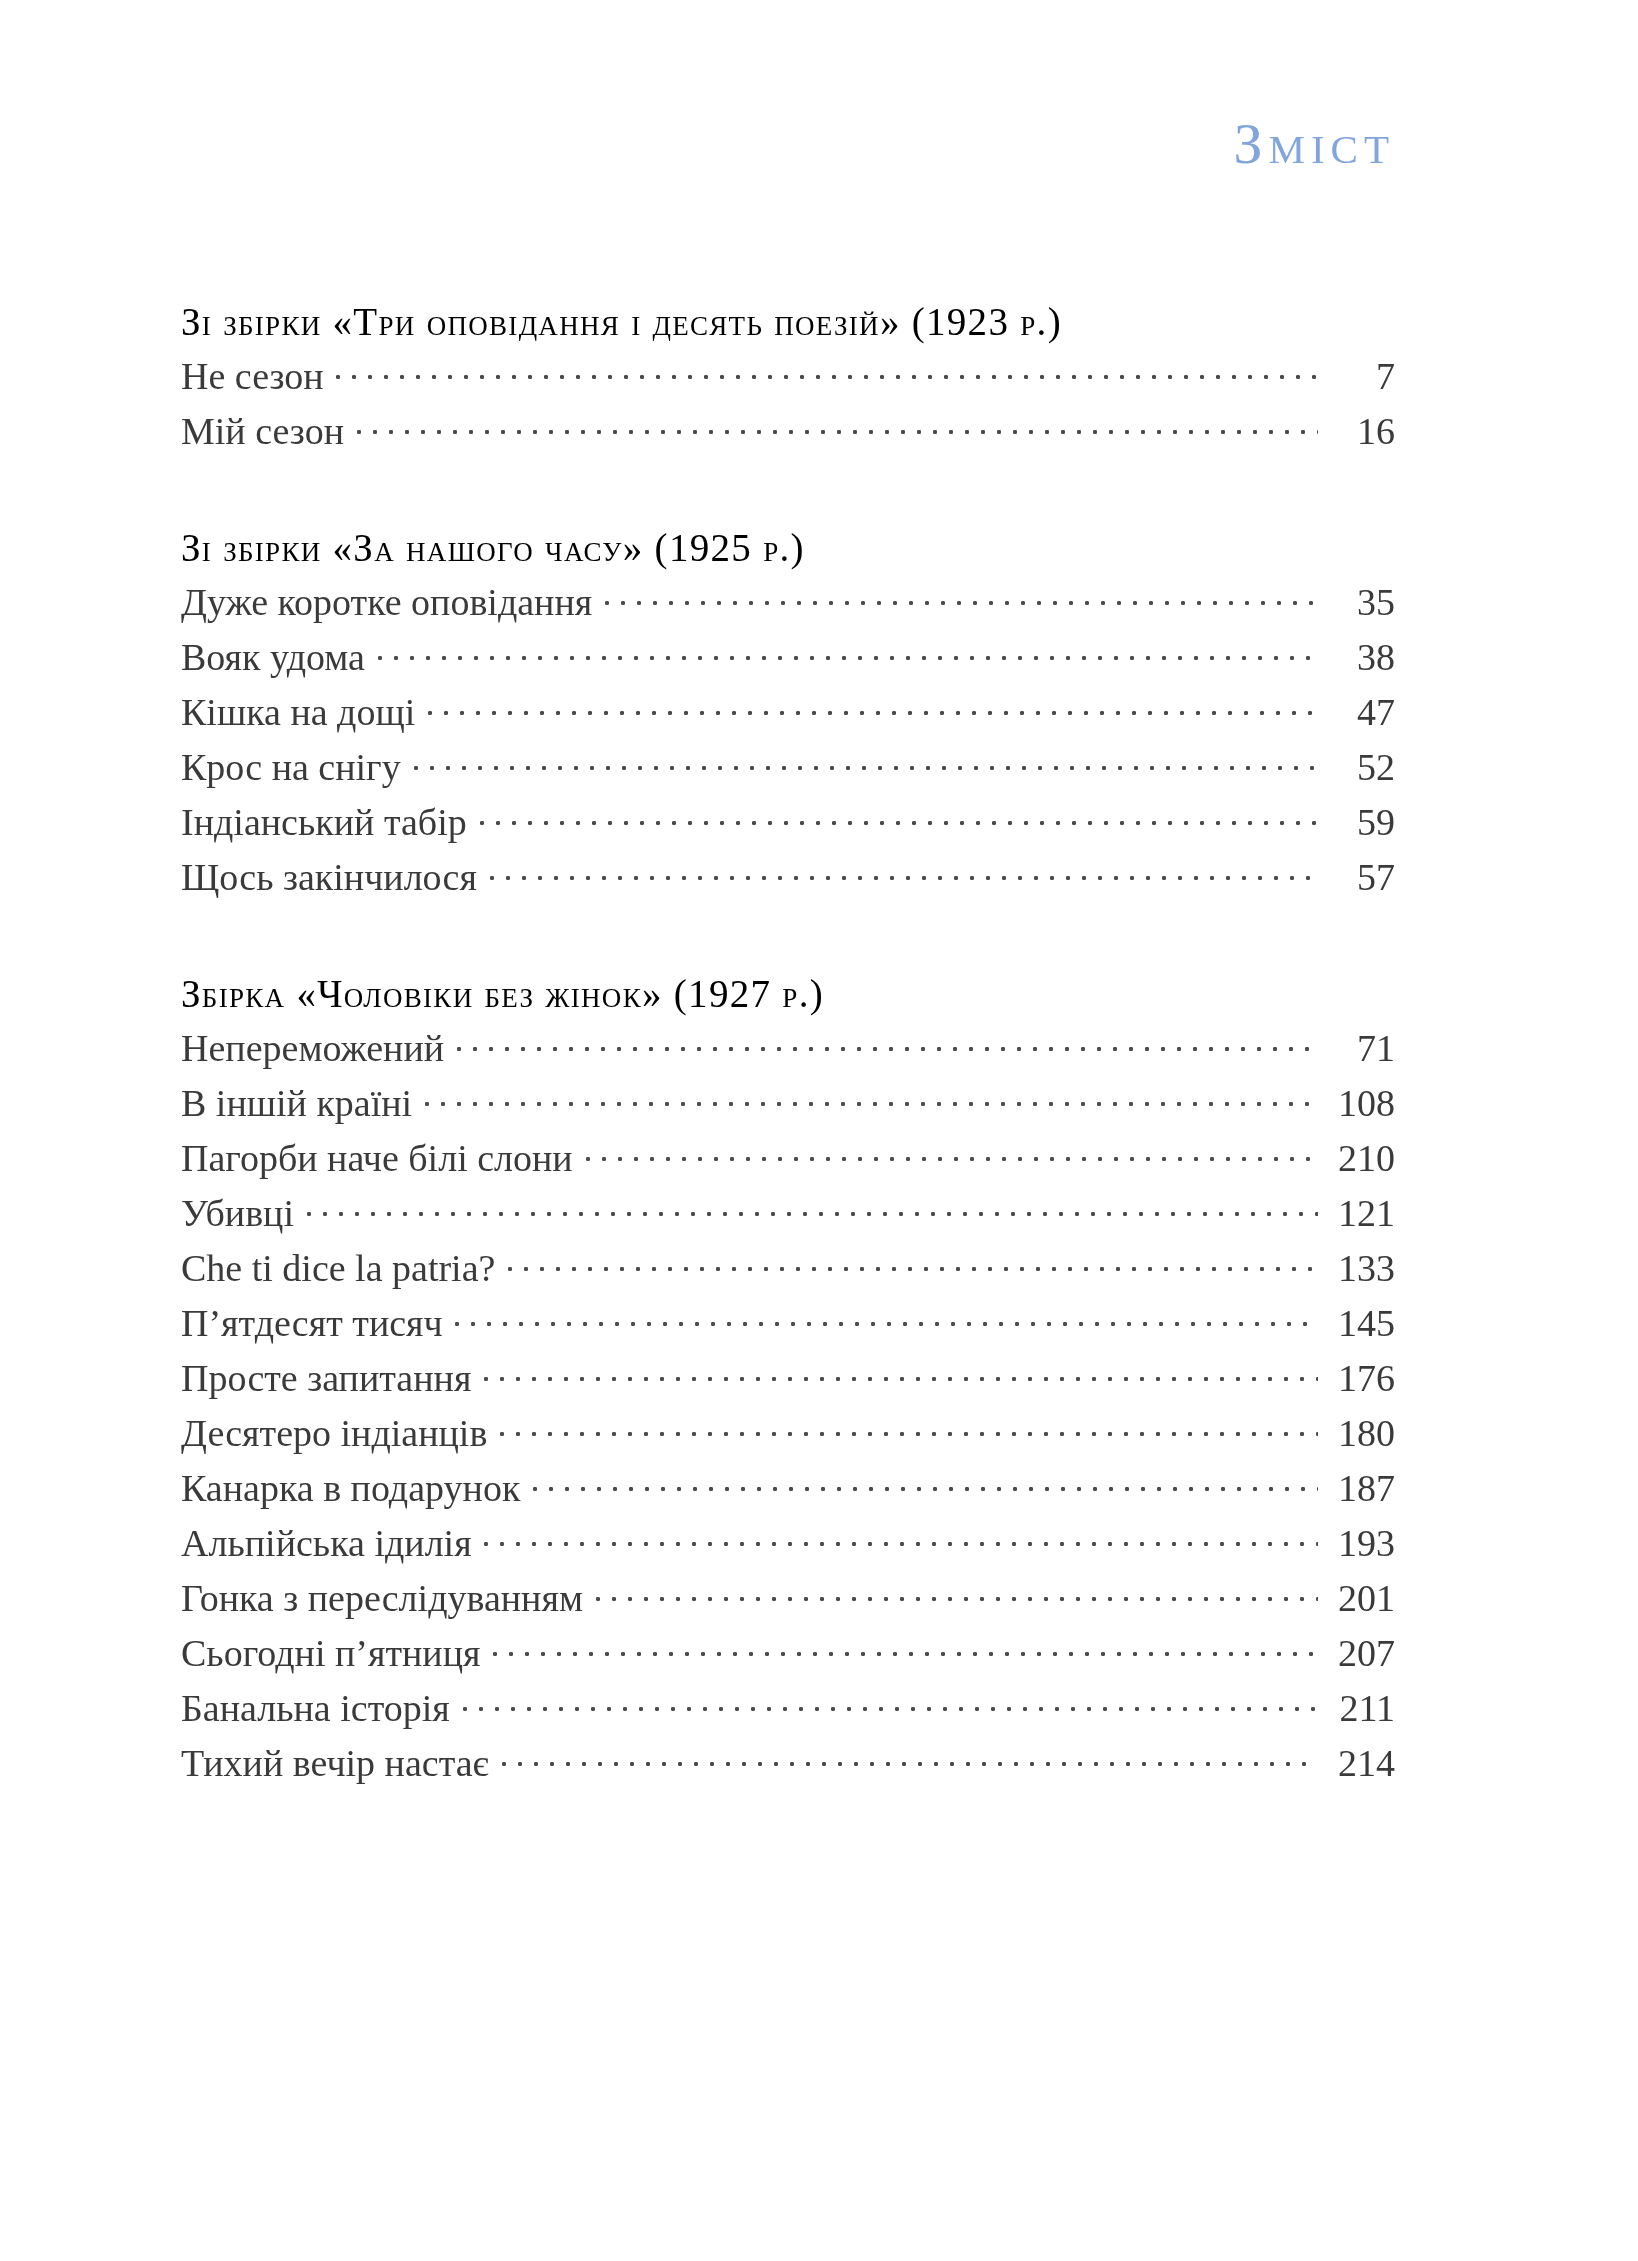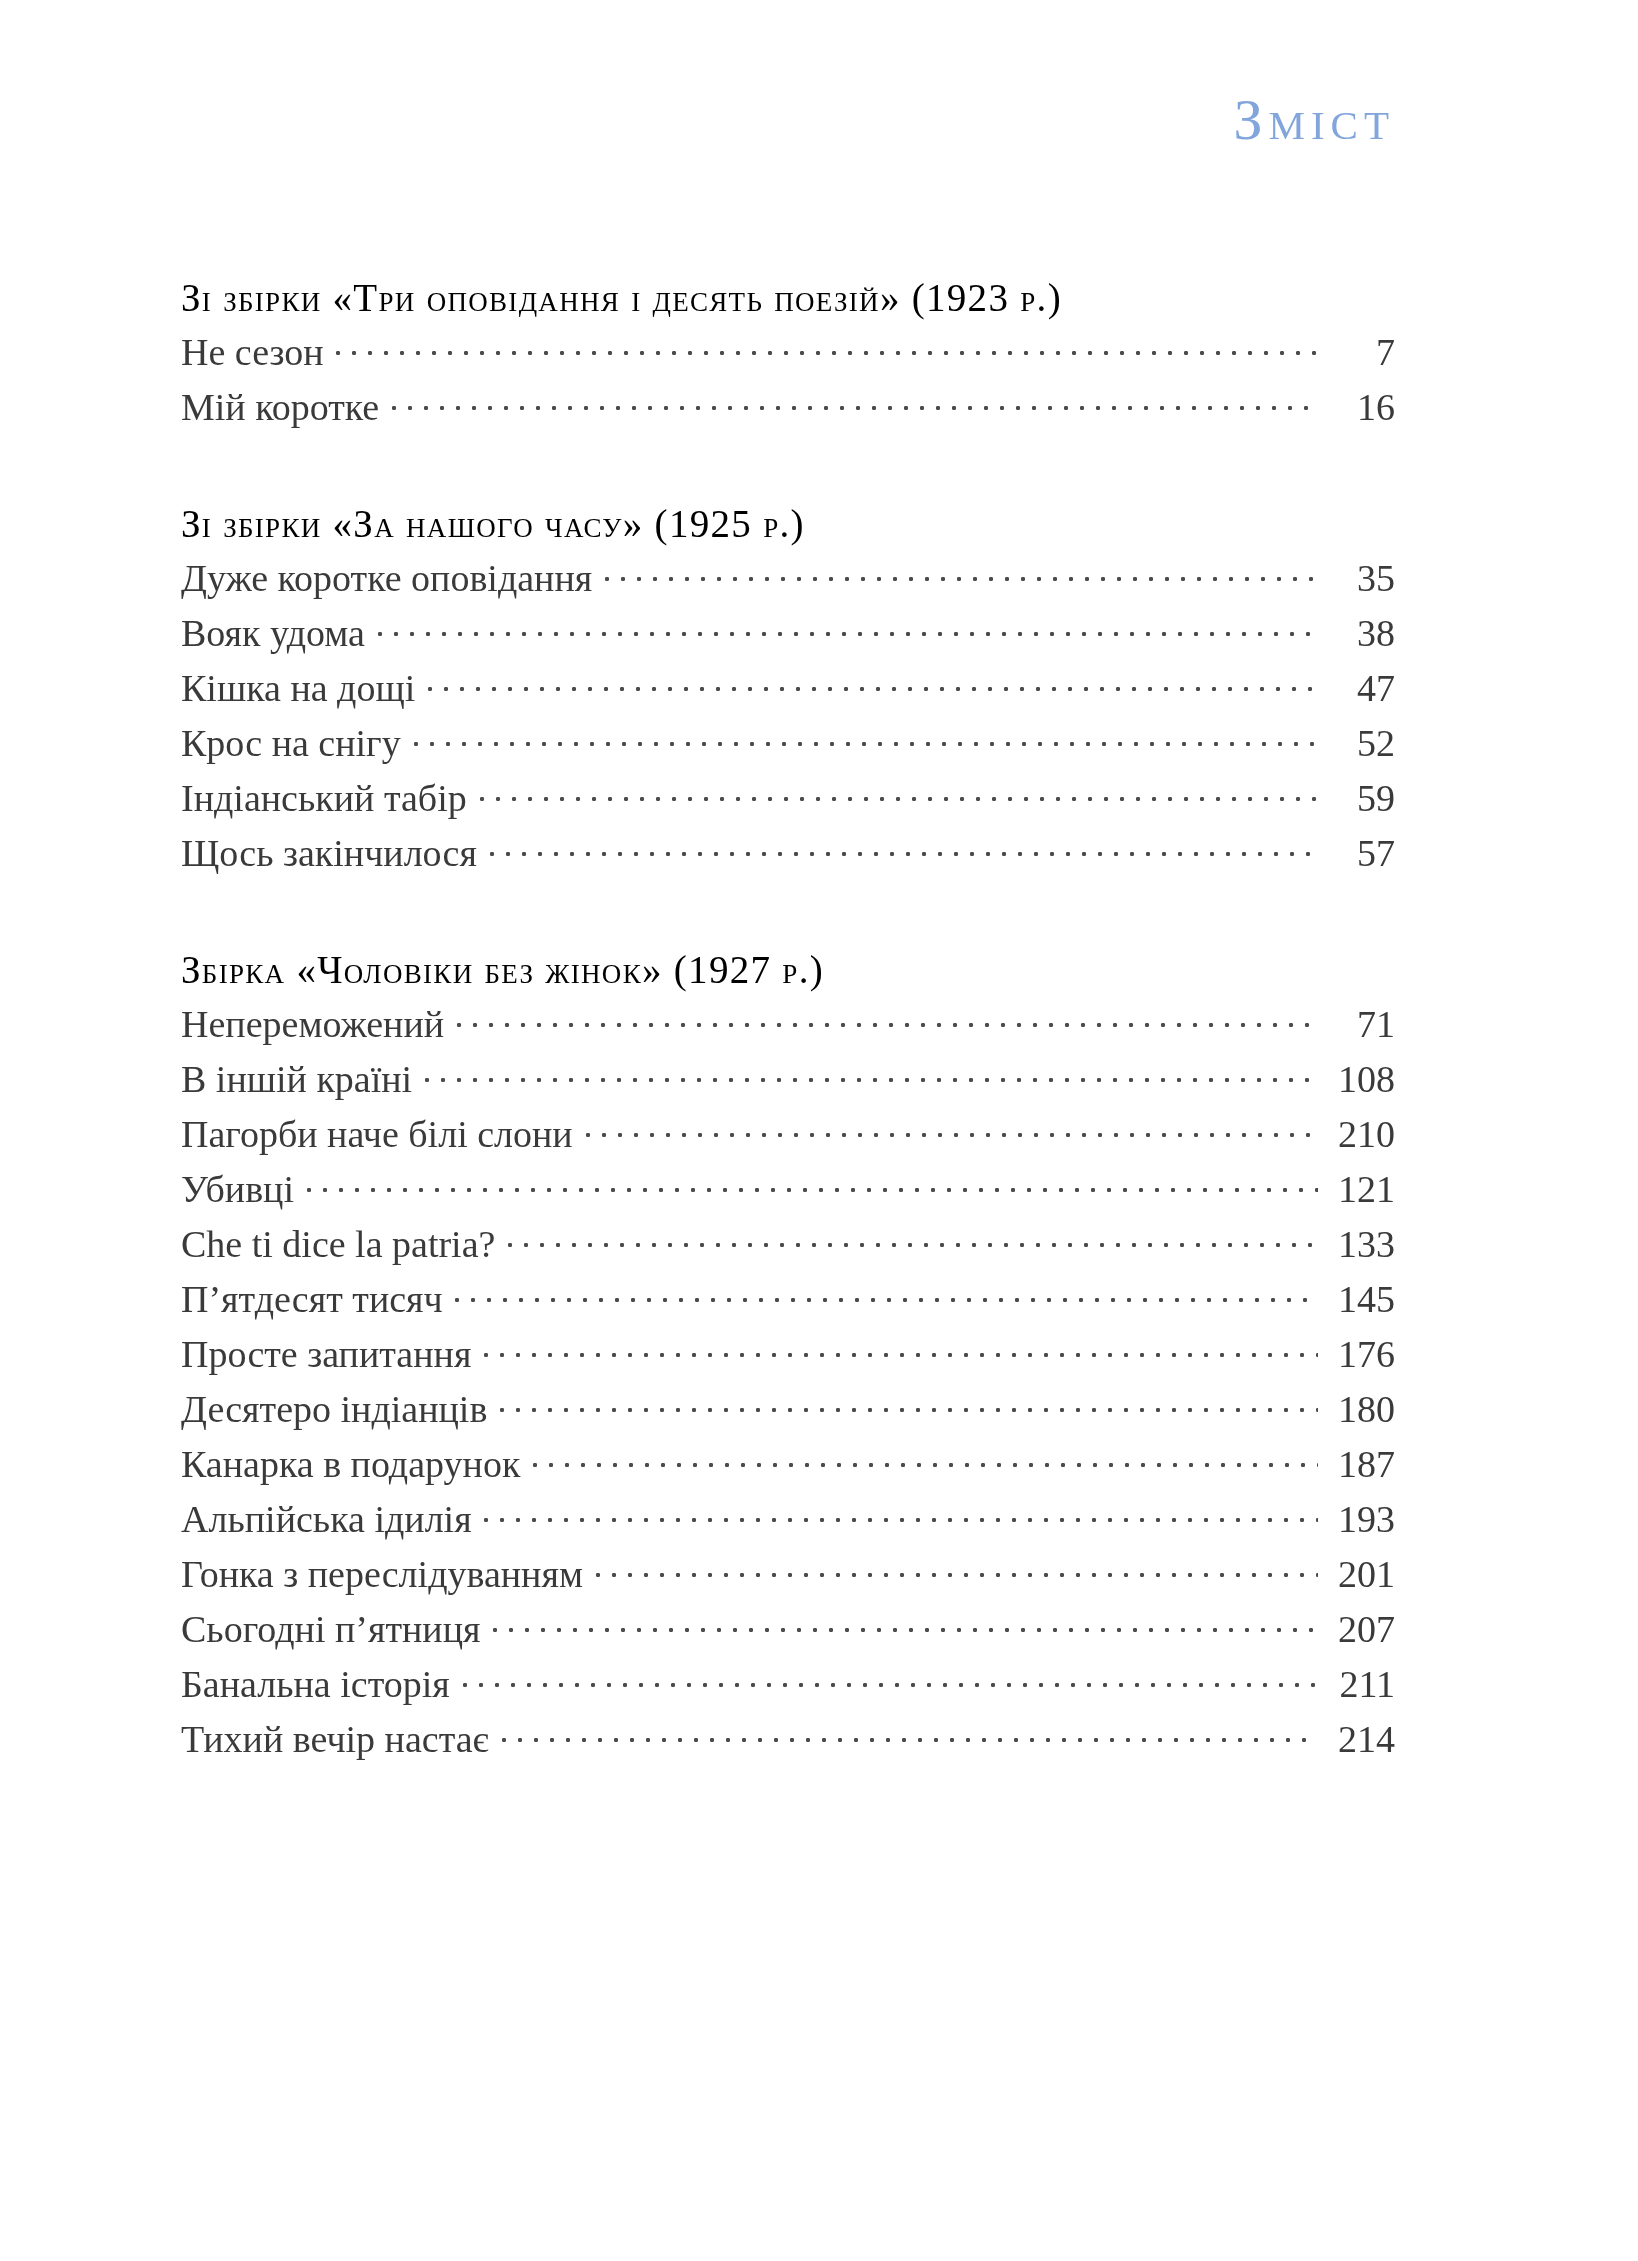--- a/index.html
+++ b/index.html
@@ -5,21 +5,21 @@
   html, body {
     margin: 0;
     padding: 0;
     background: #ffffff;
   }
   .page {
     position: relative;
     width: 1638px;
     height: 1792px;
     box-sizing: border-box;
-    padding: 91px 243px 0 181px;
+    padding: 115px 243px 0 181px;
     background: #ffffff;
     font-family: "Liberation Serif", "DejaVu Serif", serif;
     color: #383838;
     overflow: hidden;
   }
   .page-title {
     margin: 0;
     font-weight: 400;
     font-size: 58px;
     line-height: 58px;
@@ -71,21 +71,21 @@
   <div>
       <section class="section first">
     <h2 class="section-heading">Зі збірки «Три оповідання і десять поезій» (1923 р.)</h2>
     <div>
           <div class="row">
     <span class="entry-title">Не сезон</span>
     <span class="leader"></span>
     <span class="page-number">7</span>
   </div>
           <div class="row">
-    <span class="entry-title">Мій коротке</span>
+    <span class="entry-title">Мій сезон</span>
     <span class="leader"></span>
     <span class="page-number">16</span>
   </div>
         </div>
   </section>
       <section class="section">
     <h2 class="section-heading">Зі збірки «За нашого часу» (1925 р.)</h2>
     <div>
           <div class="row">
     <span class="entry-title">Дуже коротке оповідання</span>

